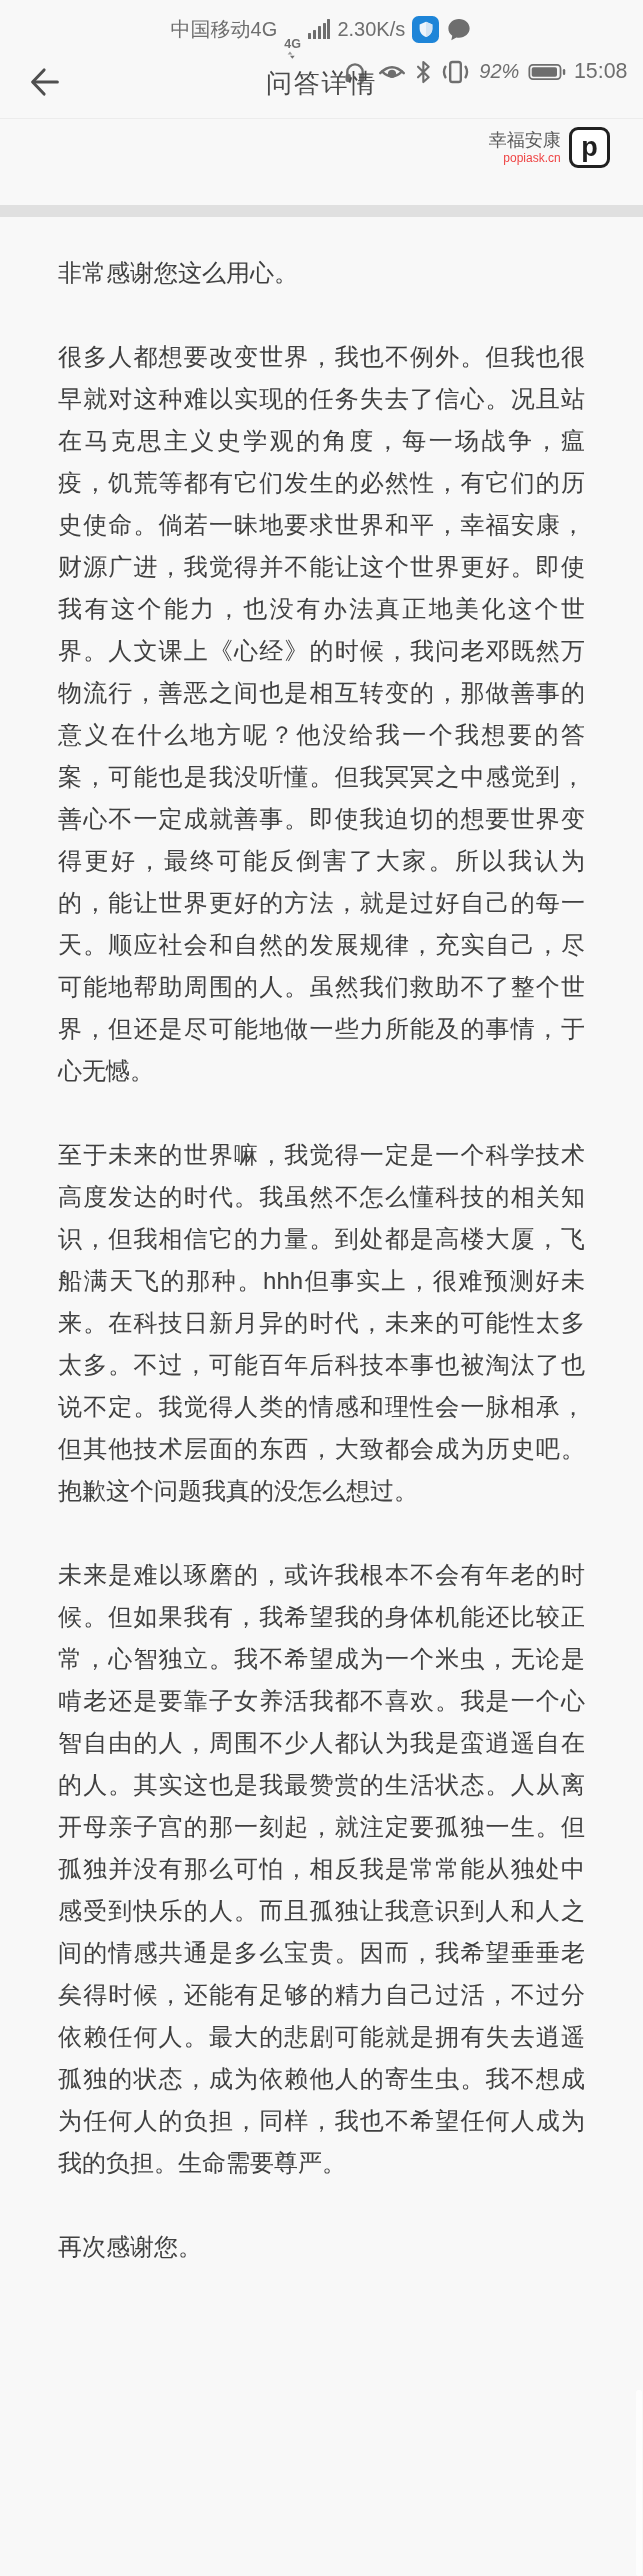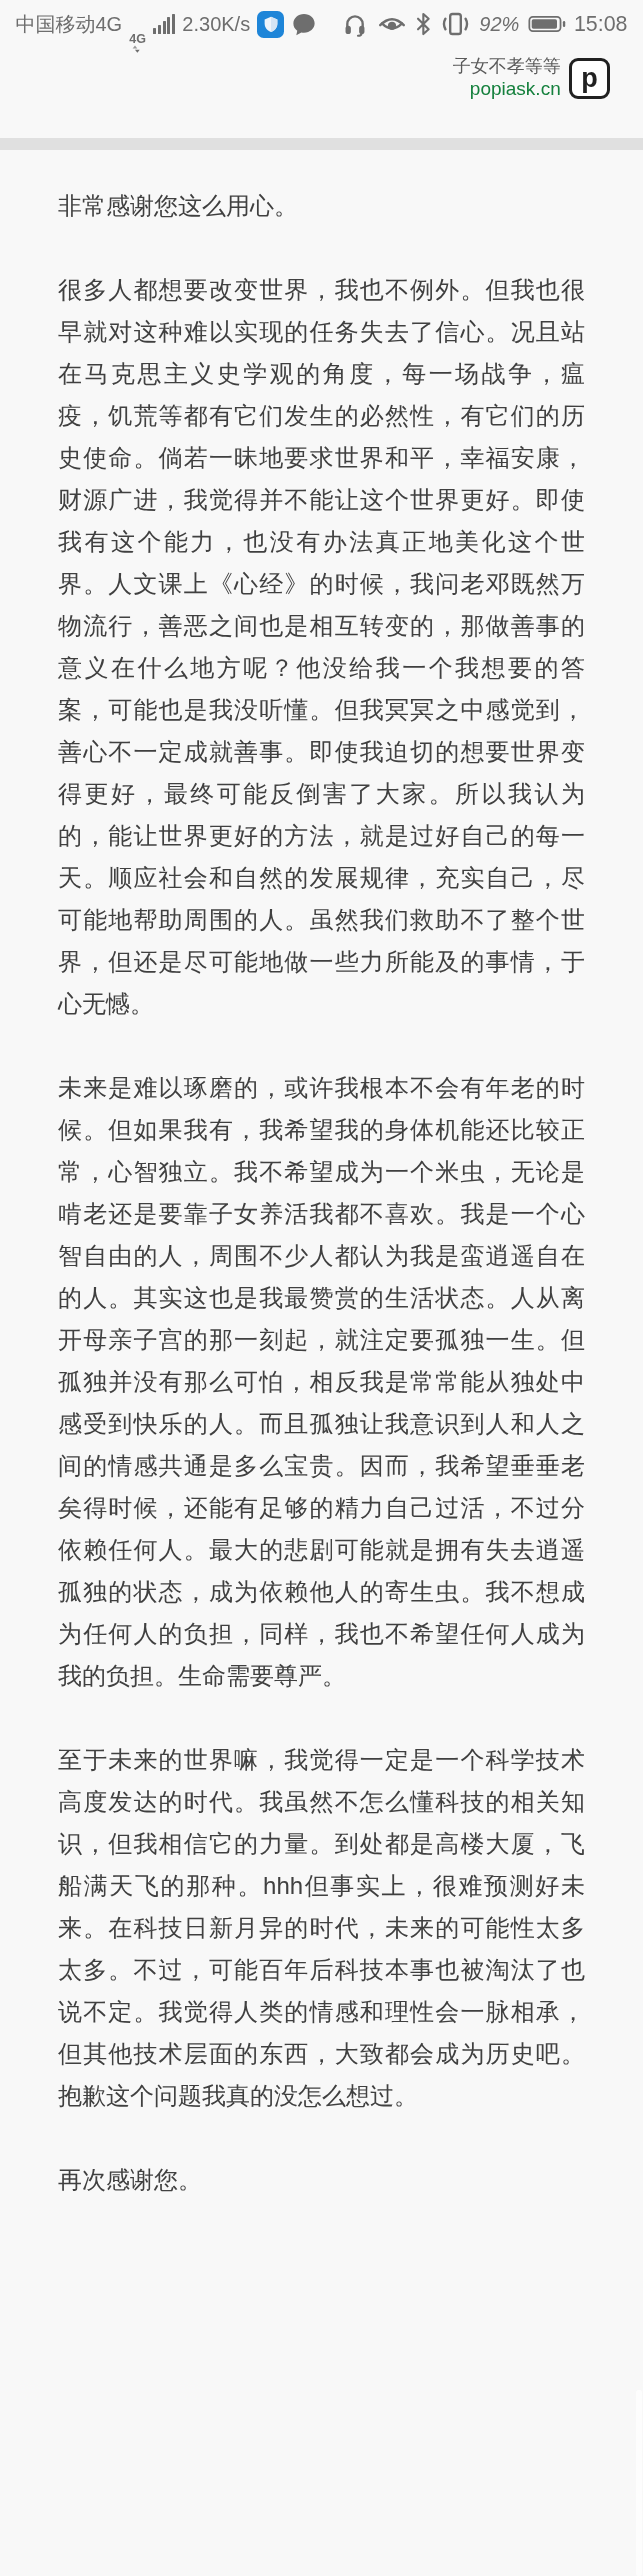--- a/index.html
+++ b/index.html
@@ -6,21 +6,21 @@
   body { font-family: "Liberation Sans", sans-serif; }
   .page {
     position:relative; width:643px; height:2576px; margin:0 auto;
     background:#f8f8f8; overflow:hidden; color:#404040;
   }
 
   
   .status-bar {
     height:48px; display:flex; align-items:center;
     padding:0 15.5px; box-sizing:border-box;
-    color:#6e6e6e; font-size:20px;
+    color:#6e6e6e; font-size:20px;flex-direction:column;
   }
   .sb-left { display:flex; align-items:center; gap:7.1px; }
   .sb-right { margin-left:auto; display:flex; align-items:center; gap:8.3px; }
   .net-badge { display:inline-flex; flex-direction:column; align-items:center; line-height:1; }
   .net-badge .net-4g { font-size:12.5px; font-weight:bold; letter-spacing:0;margin-top:38px; }
   .sig-bars { display:inline-flex; align-items:flex-end; gap:1.8px; height:20px; }
   .sig-bars i { display:block; width:3px; background:#6e6e6e; border-radius:0.6px; }
   .sig-bars i:nth-child(1){height:6px;} .sig-bars i:nth-child(2){height:9.5px;}
   .sig-bars i:nth-child(3){height:13px;} .sig-bars i:nth-child(4){height:16.7px;}
   .sig-bars i:nth-child(5){height:20px;}
@@ -43,21 +43,21 @@
   .question-section {
     padding:26px 27px 0; text-align:center;
     font-size:26px; font-weight:700; color:#373737; line-height:46px;
   }
   .watermark {
     display:flex; justify-content:flex-end; align-items:center;
     gap:8.3px; padding:8.3px 33px 0 0;
   }
   .wm-text { text-align:right; line-height:1.2; }
   .wm-slogan { font-size:18px; color:#5a5a5a; display:block; }
-  .wm-domain { font-size:19px; color:#15803d; display:block; }
+  .wm-domain { font-size:12px; color:#ef4444; display:block; }
   .wm-logo {
     width:35px; height:35px; border:3px solid #212121; border-radius:9px;
     background:#ffffff; display:flex; align-items:center; justify-content:center;
     font-size:27px; font-weight:700; color:#212121;
   }
 
   .divider-band { height:12px; background:#e0e0e0; margin-top:37px; }
 
   
   .answer-section {
@@ -127,37 +127,46 @@
       <span class="pct">92%</span>
       <svg width="38" height="20" viewBox="0 0 64 34">
         <rect x="2" y="5" width="53" height="24" rx="6" fill="none" stroke="#6e6e6e" stroke-width="3"></rect>
         <rect x="6" y="9" width="43" height="16" rx="3" fill="#6e6e6e"></rect>
         <rect x="59" y="12" width="4" height="10" rx="2" fill="#6e6e6e"></rect>
       </svg>
       <span class="time">15:08</span>
     </div>
   </div>
 
+  <div class="nav-bar">
+    <span class="back-btn">
+      <svg width="35" height="35" viewBox="0 0 58 58">
+        <path d="M30 9 L11 29 L30 49" fill="none" stroke="#4f4f4f" stroke-width="5" stroke-linecap="round" stroke-linejoin="round"></path>
+        <path d="M12 29 L52 29" fill="none" stroke="#4f4f4f" stroke-width="5" stroke-linecap="round"></path>
+      </svg>
+    </span>
+    <span class="nav-title">问答详情</span>
+  </div>
 
 
   <div class="watermark">
     <span class="wm-text">
-      <span class="wm-slogan">子女不孝等等</span>
+      <span class="wm-slogan">幸福安康</span>
       <span class="wm-domain">popiask.cn</span>
     </span>
     <span class="wm-logo">p</span>
   </div>
 
   <div class="divider-band"></div>
 
   <div class="answer-section">
     <p class="para">非常感谢您这么用心。</p>
     <p class="para">很多人都想要改变世界，我也不例外。但我也很早就对这种难以实现的任务失去了信心。况且站在马克思主义史学观的角度，每一场战争，瘟疫，饥荒等都有它们发生的必然性，有它们的历史使命。倘若一昧地要求世界和平，幸福安康，财源广进，我觉得并不能让这个世界更好。即使我有这个能力，也没有办法真正地美化这个世界。人文课上《心经》的时候，我问老邓既然万物流行，善恶之间也是相互转变的，那做善事的意义在什么地方呢？他没给我一个我想要的答案，可能也是我没听懂。但我冥冥之中感觉到，善心不一定成就善事。即使我迫切的想要世界变得更好，最终可能反倒害了大家。所以我认为的，能让世界更好的方法，就是过好自己的每一天。顺应社会和自然的发展规律，充实自己，尽可能地帮助周围的人。虽然我们救助不了整个世界，但还是尽可能地做一些力所能及的事情，于心无憾。</p>
+    <p class="para">至于未来的世界嘛，我觉得一定是一个科学技术高度发达的时代。我虽然不怎么懂科技的相关知识，但我相信它的力量。到处都是高楼大厦，飞船满天飞的那种。hhh但事实上，很难预测好未来。在科技日新月异的时代，未来的可能性太多太多。不过，可能百年后科技本事也被淘汰了也说不定。我觉得人类的情感和理性会一脉相承，但其他技术层面的东西，大致都会成为历史吧。抱歉这个问题我真的没怎么想过。</p>
     <p class="para">未来是难以琢磨的，或许我根本不会有年老的时候。但如果我有，我希望我的身体机能还比较正常，心智独立。我不希望成为一个米虫，无论是啃老还是要靠子女养活我都不喜欢。我是一个心智自由的人，周围不少人都认为我是蛮逍遥自在的人。其实这也是我最赞赏的生活状态。人从离开母亲子宫的那一刻起，就注定要孤独一生。但孤独并没有那么可怕，相反我是常常能从独处中感受到快乐的人。而且孤独让我意识到人和人之间的情感共通是多么宝贵。因而，我希望垂垂老矣得时候，还能有足够的精力自己过活，不过分依赖任何人。最大的悲剧可能就是拥有失去逍遥孤独的状态，成为依赖他人的寄生虫。我不想成为任何人的负担，同样，我也不希望任何人成为我的负担。生命需要尊严。</p>
-    <p class="para">至于未来的世界嘛，我觉得一定是一个科学技术高度发达的时代。我虽然不怎么懂科技的相关知识，但我相信它的力量。到处都是高楼大厦，飞船满天飞的那种。hhh但事实上，很难预测好未来。在科技日新月异的时代，未来的可能性太多太多。不过，可能百年后科技本事也被淘汰了也说不定。我觉得人类的情感和理性会一脉相承，但其他技术层面的东西，大致都会成为历史吧。抱歉这个问题我真的没怎么想过。</p>
     <p class="para">再次感谢您。</p>
 
   </div>
 
   <div class="scrollbar-thumb"></div>
 
 </div>
 
 
 </body></html>

